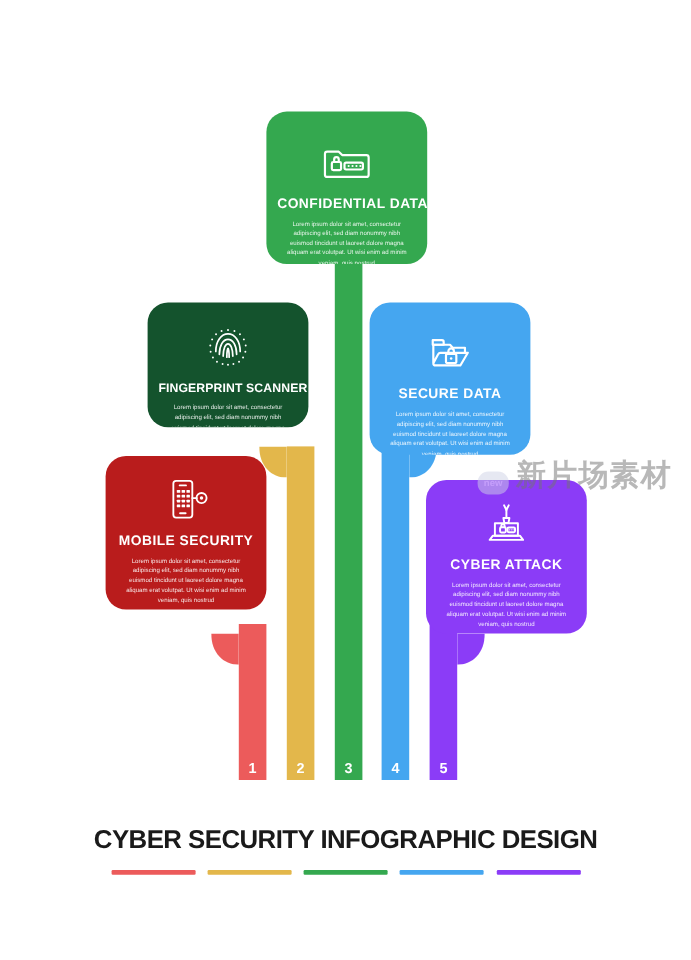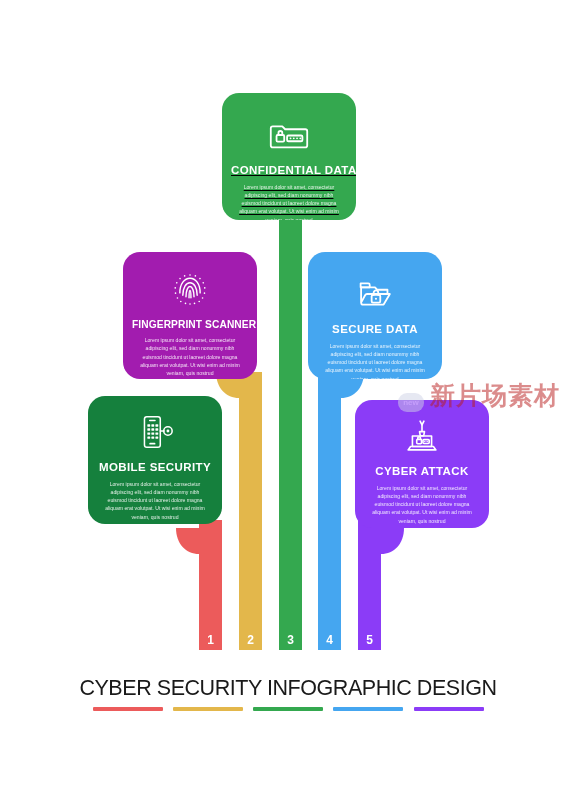--- a/index.html
+++ b/index.html
@@ -107,24 +107,24 @@
   
   #footer {
     position: absolute;
     left: 0;
     top: 676px;
     width: 576px;
     text-align: center;
   }
   #footer-title {
     font-size: 21.5px;
-    font-weight: normal;
+    font-weight: bold;
     letter-spacing: -0.45px;
     color: #1a1a1a;
-    margin: 0;
+    margin: 12px;
     white-space: nowrap;
   }
   #footer-rule {
     margin: 6px auto 0 auto;
     width: 391px;
     display: flex;
     justify-content: space-between;
   }
   .rule-seg {
     height: 4px;
@@ -154,21 +154,21 @@
     font-weight: bold;
     display: flex;
     align-items: center;
     justify-content: center;
     margin-right: 6px;
     flex: none;
   }
   #wm-text {
     font-size: 25px;
     font-weight: bold;
-    color: #b91c1c;
+    color: #737373;
     letter-spacing: 1px;
     white-space: nowrap;
   }
 </style>
 </head>
 <body>
 
 <div id="stage">
 
   <div class="stem" style="left:199px; top:520px; height:130px; background:#EC5B5B;"></div>
@@ -195,39 +195,39 @@
     </svg>
   </div>
 
   <div class="elbow" style="left:381px; top:528px; width:23px; height:26px;">
     <svg class="elbow-fill" viewBox="0 0 23 26" preserveAspectRatio="none" aria-hidden="true">
       <path d="M0,0 L0,26 C13,26 23,16 23,0 Z" fill="#8B3CF7"></path>
     </svg>
   </div>
 
   <div class="card" style="left:222px; top:93px; height:127px; background:#34A84F;">
-    <div class="card-inner" style="top:22px;text-decoration:underline;">
+    <div class="card-inner" style="top:22px;">
       <span class="card-icon">
         <svg viewBox="0 0 48 40" fill="none" stroke="#ffffff" stroke-width="1.9" stroke-linecap="round" stroke-linejoin="round" aria-hidden="true">
           <path d="M7 11 h10 l3 3 h21 a2 2 0 0 1 2 2 v15 a2 2 0 0 1 -2 2 H7 a2 2 0 0 1 -2 -2 V13 a2 2 0 0 1 2 -2 z"></path>
           <rect x="11" y="20" width="8" height="7" rx="1.2"></rect>
           <path d="M13 20 v-2.2 a2 2 0 0 1 4 0 V20"></path>
           <rect x="22" y="20.5" width="16" height="6" rx="1.4"></rect>
           <circle cx="25.6" cy="23.5" r="0.95" fill="#ffffff" stroke="none"></circle>
           <circle cx="29" cy="23.5" r="0.95" fill="#ffffff" stroke="none"></circle>
           <circle cx="32.4" cy="23.5" r="0.95" fill="#ffffff" stroke="none"></circle>
           <circle cx="35.8" cy="23.5" r="0.95" fill="#ffffff" stroke="none"></circle>
         </svg>
       </span>
       <p class="card-title">CONFIDENTIAL DATA</p>
       <p class="card-body">Lorem ipsum dolor sit amet, consectetur adipiscing elit, sed diam nonummy nibh euismod tincidunt ut laoreet dolore magna aliquam erat volutpat. Ut wisi enim ad minim veniam, quis nostrud</p>
     </div>
   </div>
 
-  <div class="card" style="left:123px; top:252px; height:127px; background:#a21caf;">
+  <div class="card" style="left:123px; top:252px; height:104px; background:#14532d;">
     <div class="card-inner" style="top:18px;">
       <span class="card-icon">
         <svg viewBox="0 0 48 40" fill="none" stroke="#ffffff" stroke-width="1.5" stroke-linecap="round" aria-hidden="true">
           <path d="M16.5 25.5 c0 -8 3.4 -13 7.5 -13 s7.5 5 7.5 13"></path>
           <path d="M19.8 27 c0 -6.3 1.9 -10.6 4.2 -10.6 s4.2 4.3 4.2 10.6"></path>
           <path d="M23 28 c0 -4.3 0.45 -7.6 1 -7.6 s1 3.3 1 7.6"></path>
           <path d="M13.4 23 c0 -9.3 4.8 -15.3 10.6 -15.3 s10.6 6 10.6 15.3"></path>
           <g fill="#ffffff" stroke="none">
             <circle cx="24" cy="4.4" r="0.85"></circle>
             <circle cx="18.4" cy="5.3" r="0.85"></circle>
@@ -265,21 +265,21 @@
           <rect x="20.5" y="21" width="9" height="8" rx="1.4" fill="#45A6F0"></rect>
           <path d="M22.6 21 v-2.4 a2.4 2.4 0 0 1 4.8 0 V21"></path>
           <circle cx="25" cy="25" r="1.1" fill="#ffffff" stroke="none"></circle>
         </svg>
       </span>
       <p class="card-title">SECURE DATA</p>
       <p class="card-body">Lorem ipsum dolor sit amet, consectetur adipiscing elit, sed diam nonummy nibh euismod tincidunt ut laoreet dolore magna aliquam erat volutpat. Ut wisi enim ad minim veniam, quis nostrud</p>
     </div>
   </div>
 
-  <div class="card" style="left:88px; top:396px; height:128px; background:#15803d;">
+  <div class="card" style="left:88px; top:380px; height:128px; background:#b91c1c;">
     <div class="card-inner" style="top:16px;">
       <span class="card-icon">
         <svg viewBox="0 0 48 40" fill="none" stroke="#ffffff" stroke-width="1.6" stroke-linecap="round" stroke-linejoin="round" aria-hidden="true">
           <rect x="13" y="4" width="16.5" height="32" rx="2.4"></rect>
           <line x1="18.5" y1="8" x2="24" y2="8"></line>
           <rect x="18" y="31.3" width="6.5" height="1.8" rx="0.9" fill="#ffffff" stroke="none"></rect>
           <g fill="#ffffff" stroke="none">
             <rect x="16" y="12" width="3" height="2.4" rx="0.5"></rect>
             <rect x="20.2" y="12" width="3" height="2.4" rx="0.5"></rect>
             <rect x="24.4" y="12" width="3" height="2.4" rx="0.5"></rect>

